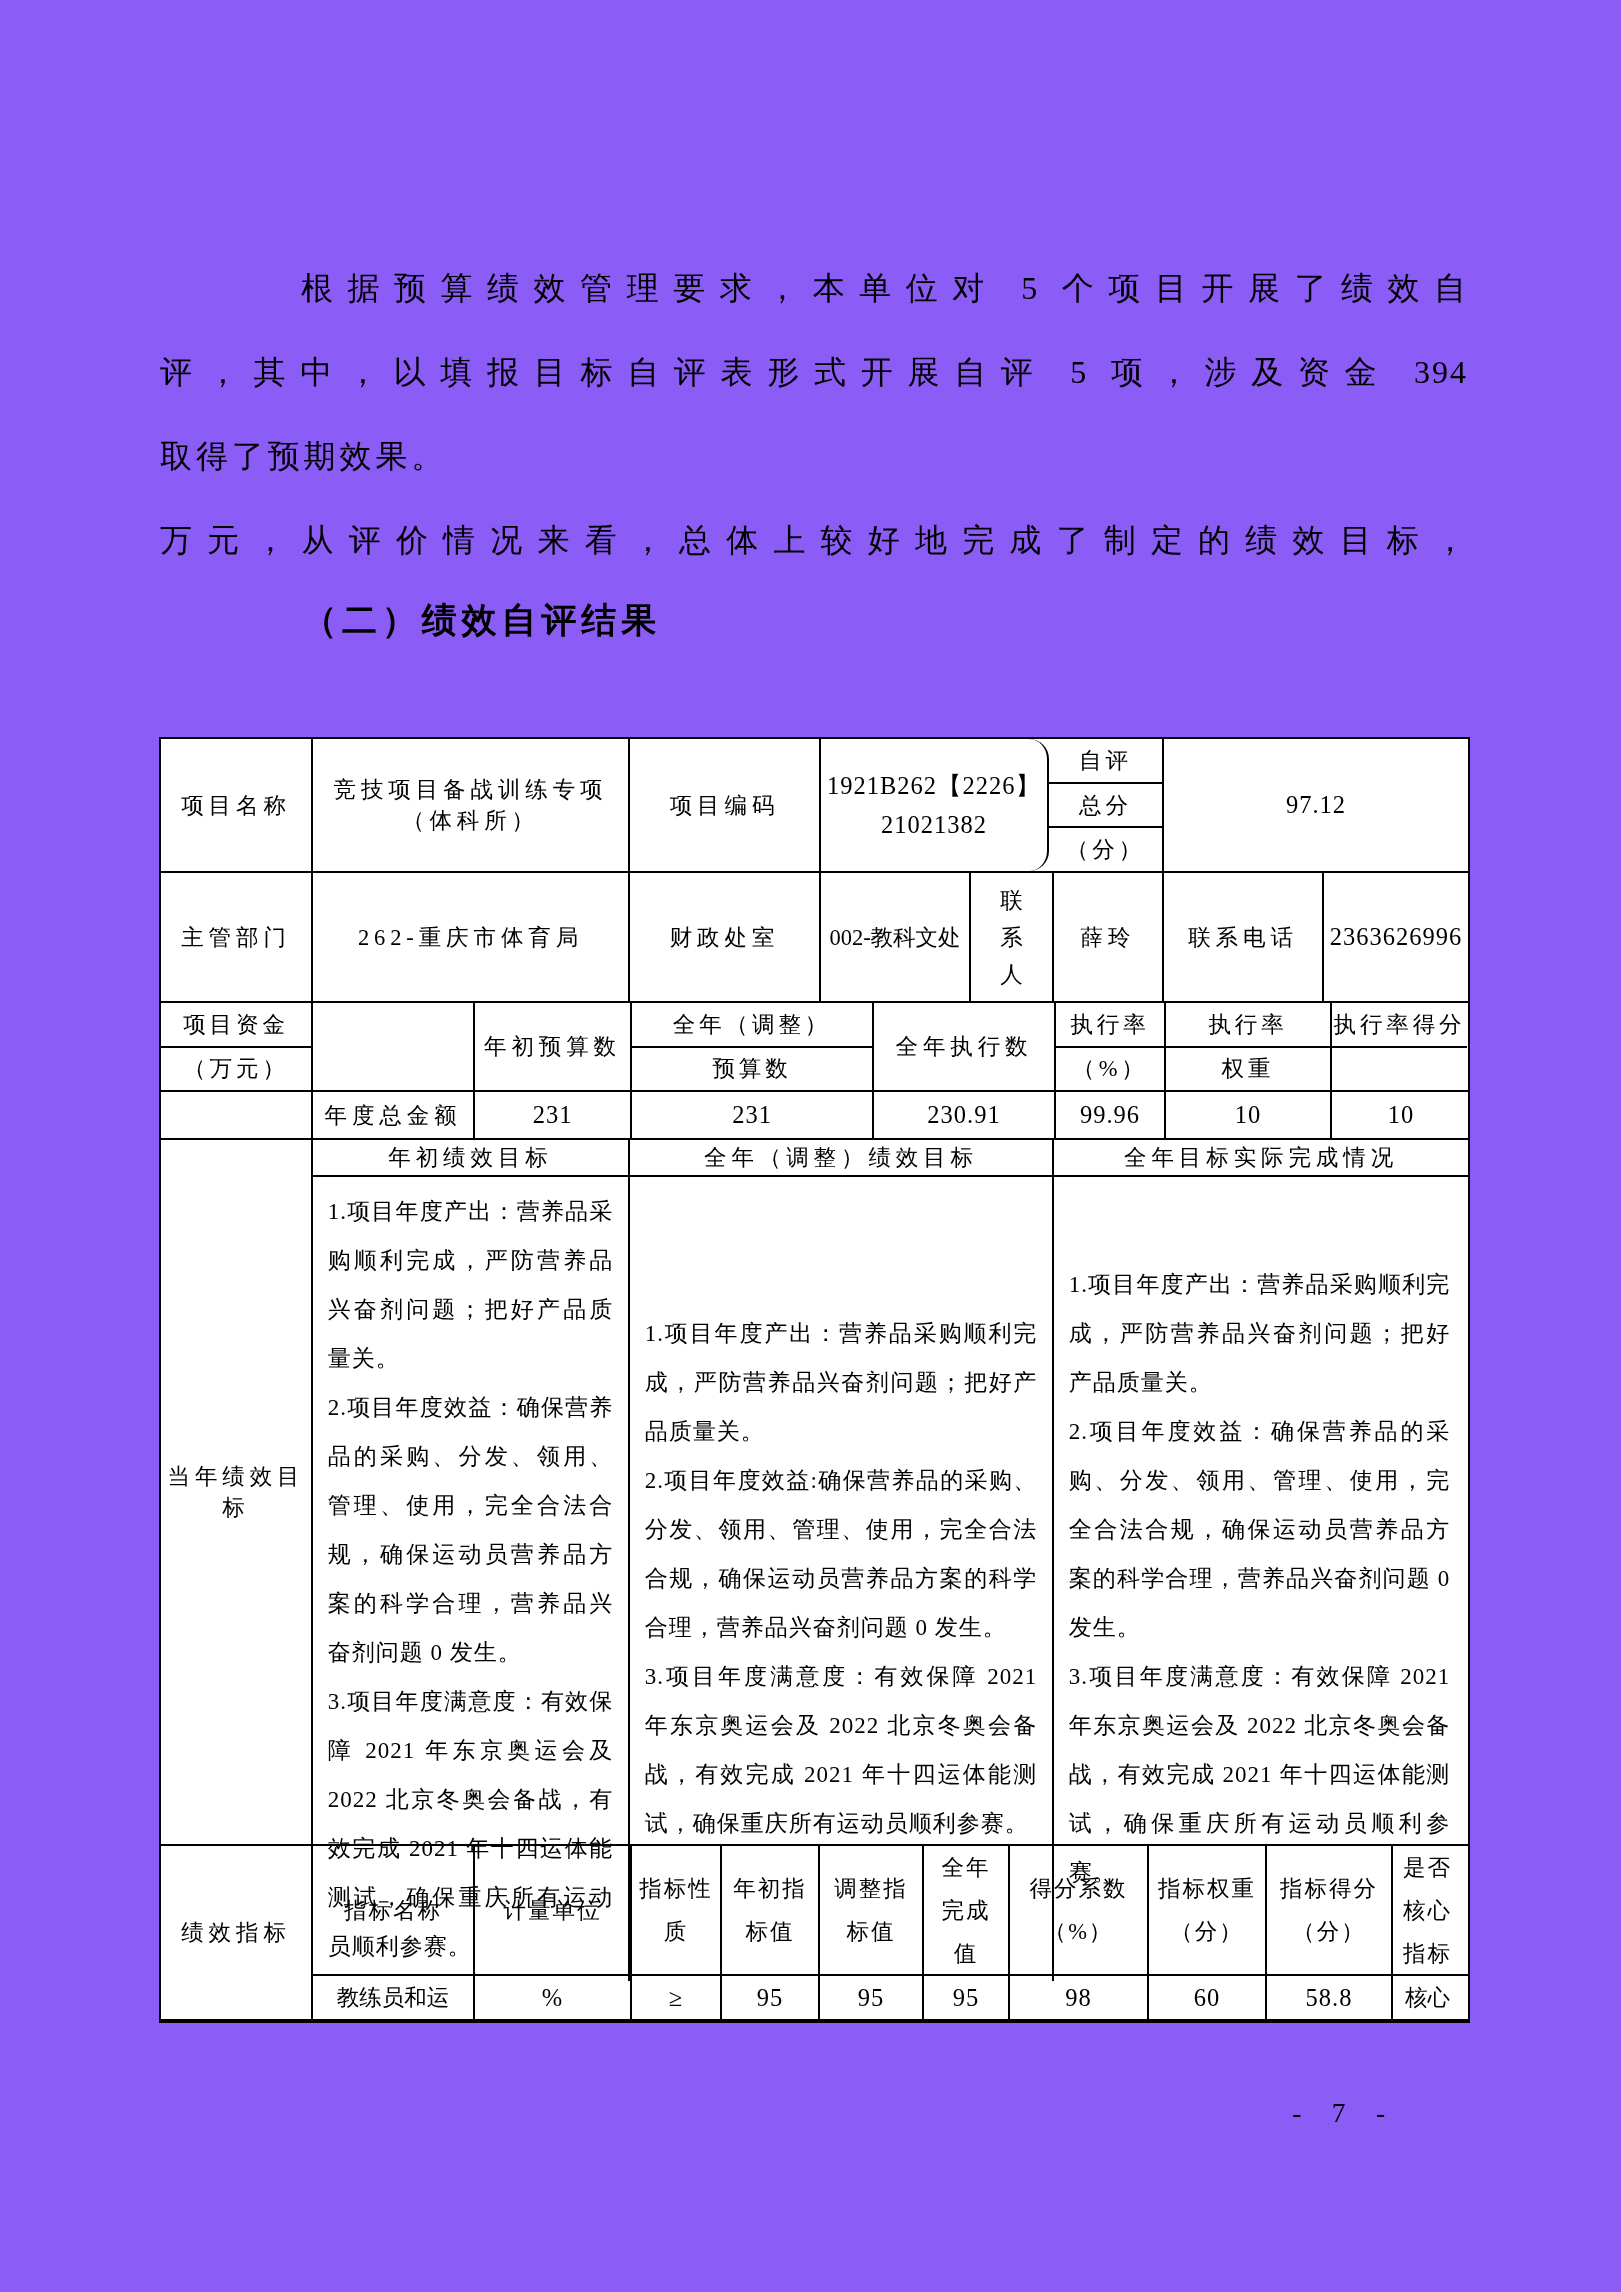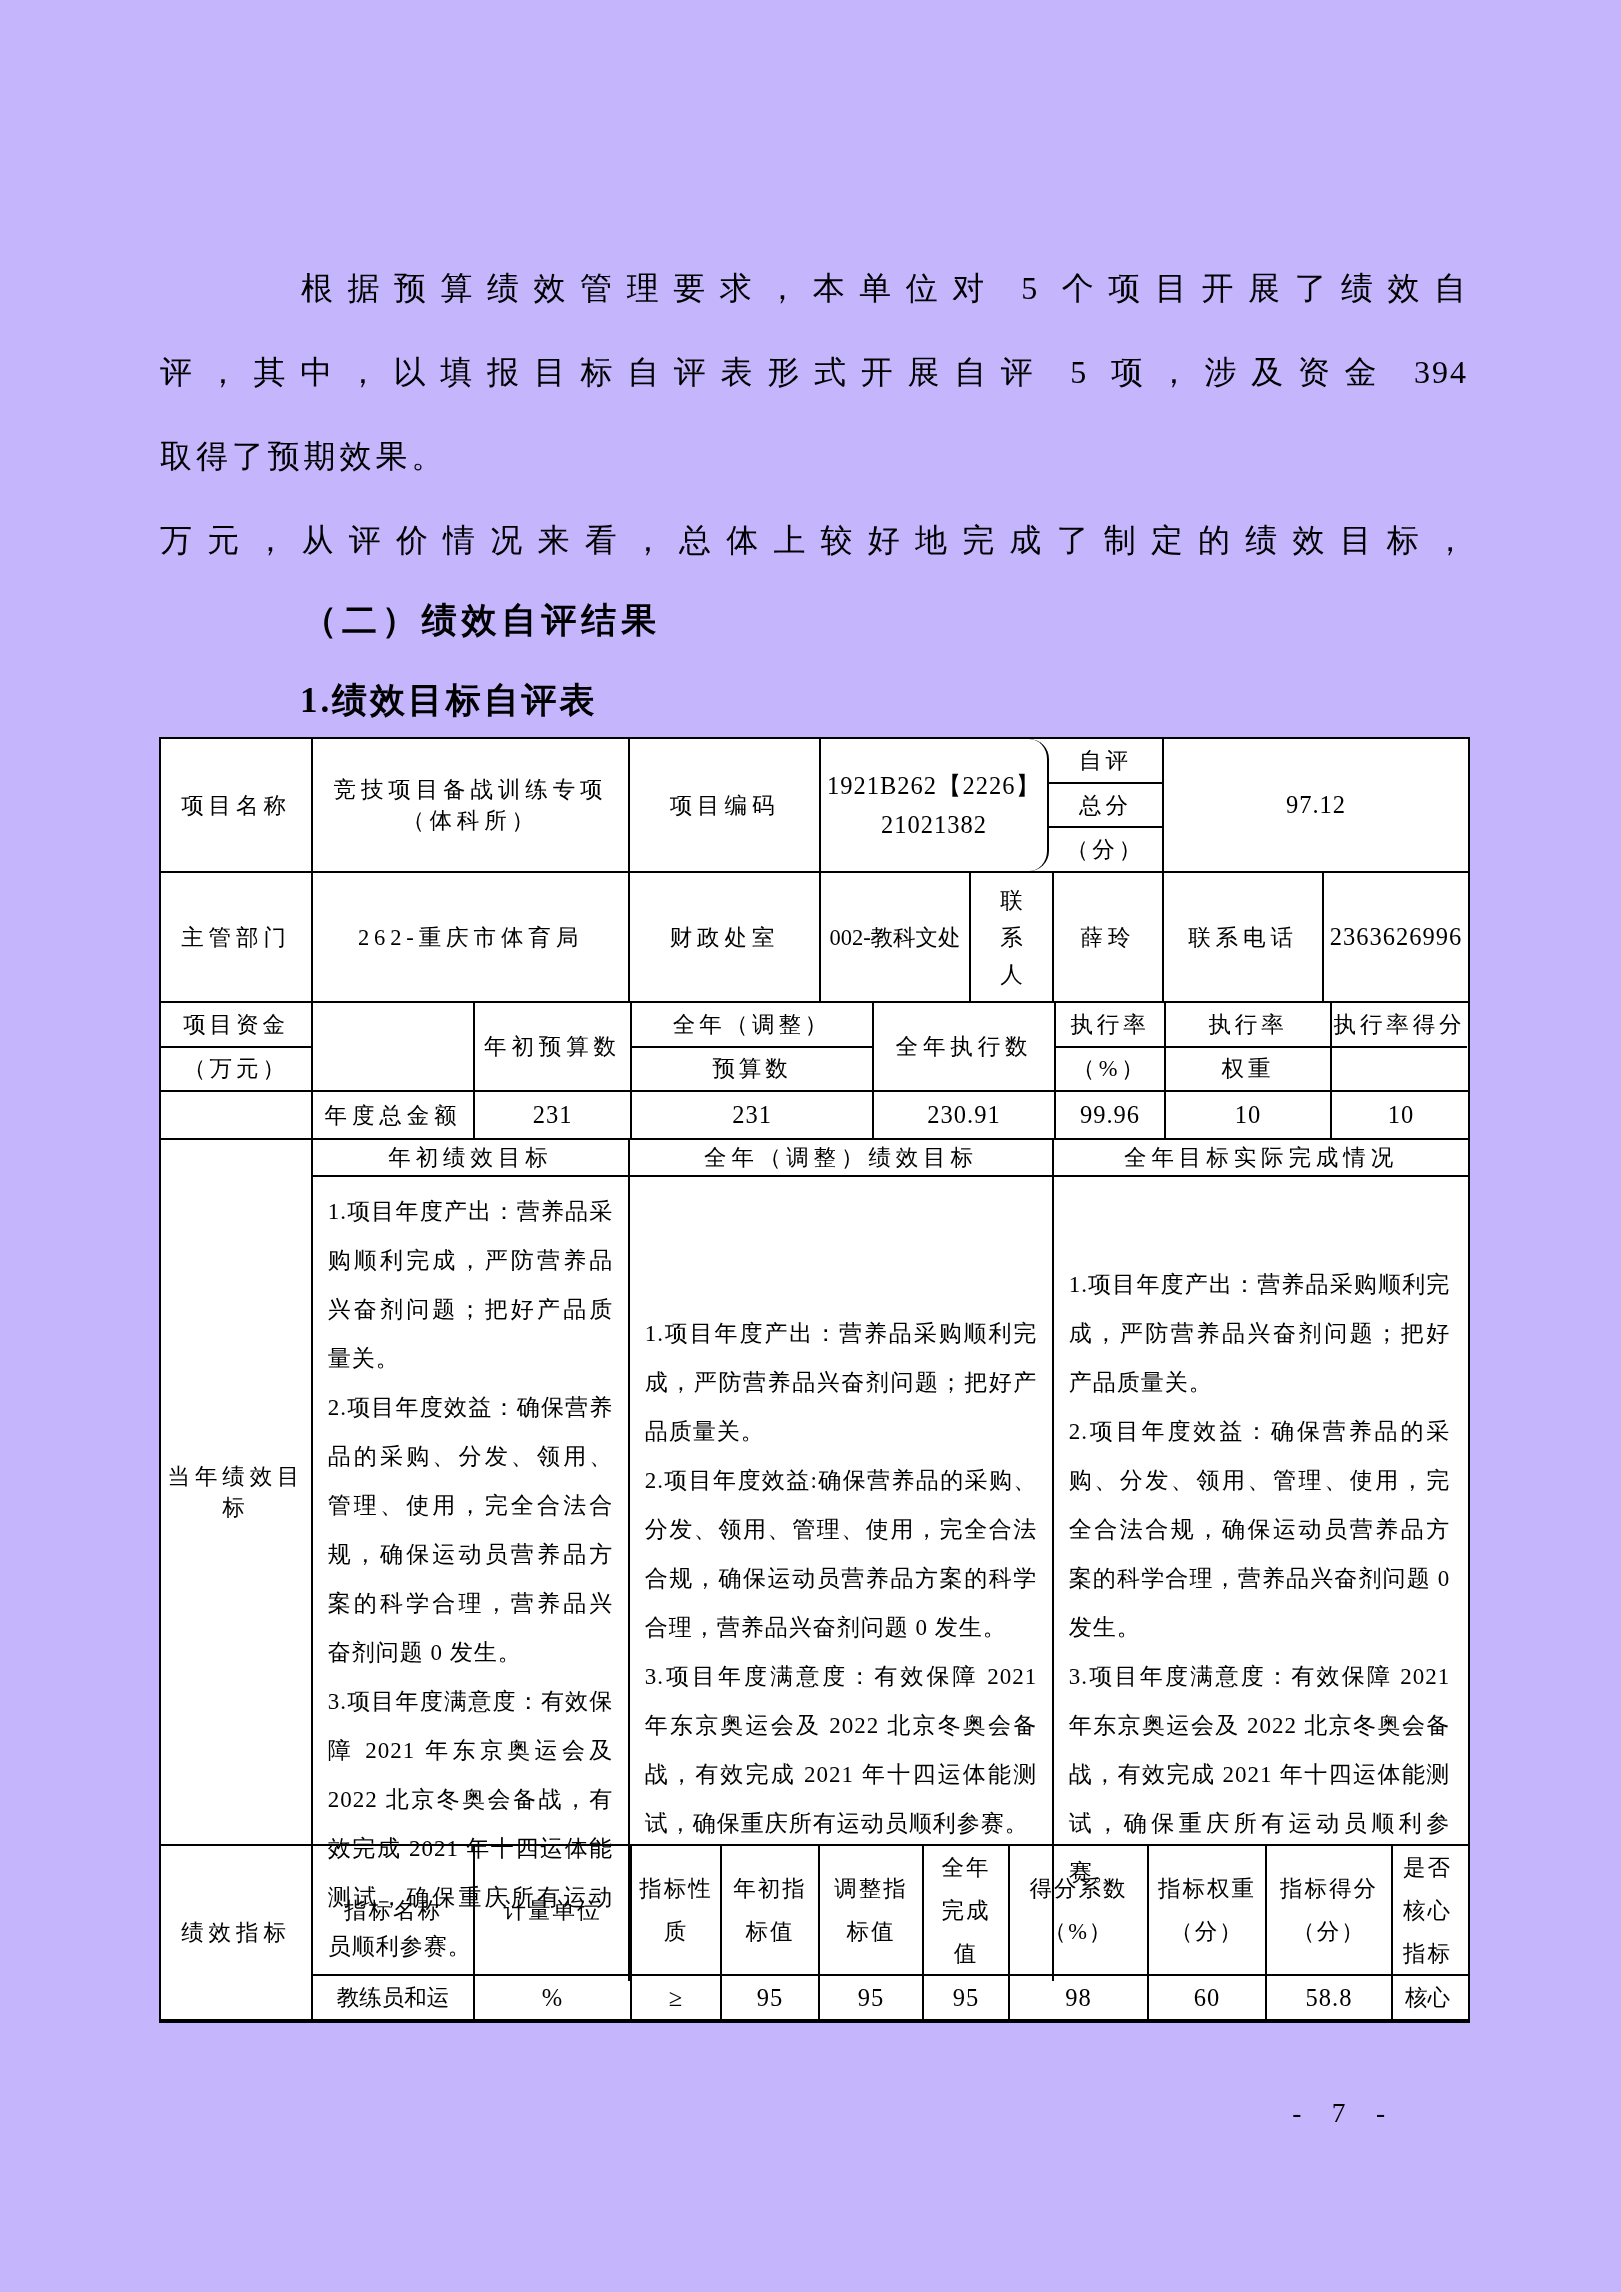--- a/index.html
+++ b/index.html
@@ -1,20 +1,20 @@
 <!DOCTYPE html>
 <html><head>
 <meta charset="utf-8">
 <style>
   * { box-sizing: border-box; margin: 0; padding: 0; }
   html,body { background:#888; }
   #page {
     position: relative;
     width: 1621px; height: 2293px;
-    background: #c4b5fd;
+    background: #8b5cf6;
     font-family: "Liberation Serif", "DejaVu Serif", serif;
     color: #000;
     overflow: hidden;
   }
   
   #para { position:absolute; left:160px; top:246px; width:1308px; font-size:32px; }
   #para .jline { line-height:84px; text-align:justify; text-align-last:justify; letter-spacing:2px; white-space:nowrap0; }
   #para .jline.first { text-indent:141px; }
   #para .jline.last { text-align-last:left; letter-spacing:3.9px; }
   .h2 { position:absolute; left:160px; top:579px; width:1308px; padding-left:142px;
@@ -68,21 +68,20 @@
 <div id="page">
 
   <div id="para">
     <div class="jline first">根据预算绩效管理要求，本单位对 5 个项目开展了绩效自</div>
     <div class="jline">评，其中，以填报目标自评表形式开展自评 5 项，涉及资金 394</div>
     <div class="jline last">取得了预期效果。</div>
     <div class="jline">万元，从评价情况来看，总体上较好地完成了制定的绩效目标，</div>
   </div>
 
   <div class="h2">（二）绩效自评结果</div>
-  <div class="h3">1.绩效目标自评表</div>
 
   <div id="tbl">
 
     <div class="trow r1">
       <div class="c w155 sp">项目名称</div>
       <div class="c w325 sp">竞技项目备战训练专项（体科所）</div>
       <div class="c w195 sp">项目编码</div>
       <div class="c w233 pre num">1921B262【2226】
 21021382</div>
       <div class="c w117 stack">

